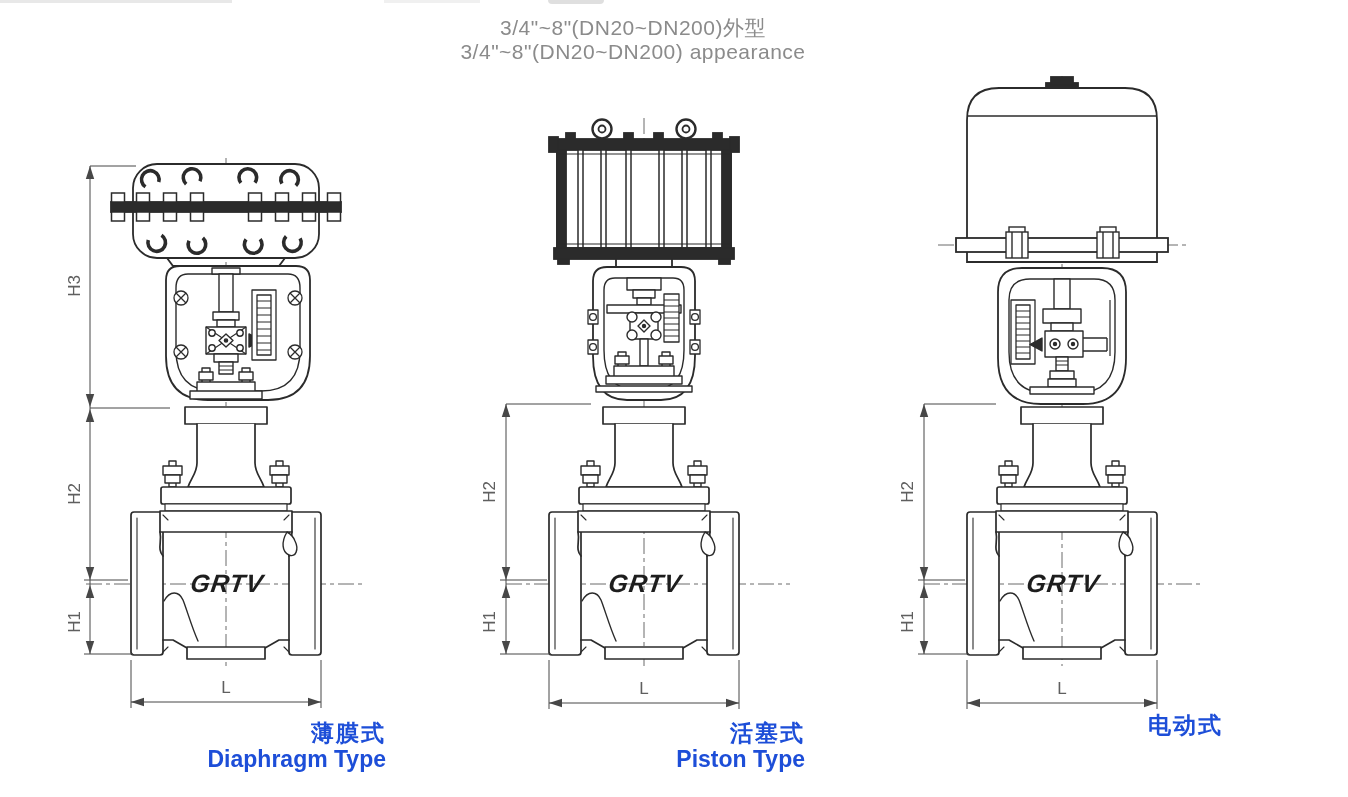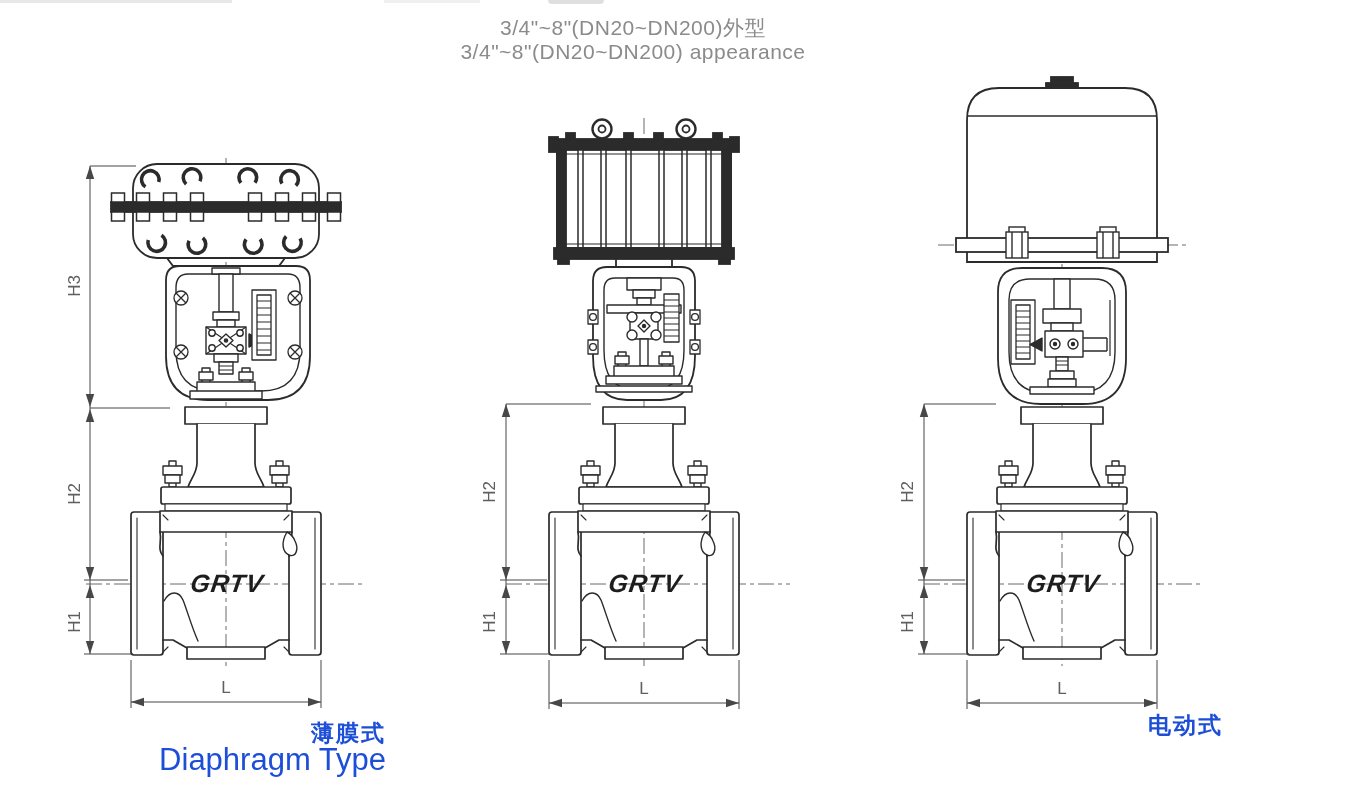--- a/index.html
+++ b/index.html
@@ -7,21 +7,21 @@
     position:relative;width:1348px;height:797px;background:#ffffff;overflow:hidden;
     font-family:"Liberation Sans","DejaVu Sans",sans-serif;
   }
   .title-block{
     position:absolute;left:428px;top:16px;width:410px;text-align:center;
     color:#8b8b8b;font-size:21px;line-height:24px;letter-spacing:0.5px;
   }
   .drawing-svg{position:absolute;left:0;top:0;}
   .fig-label{position:absolute;width:320px;text-align:right;color:#1d4ed8;}
   .fig-label .zh{font-size:23px;font-weight:bold;letter-spacing:2px;line-height:26px;}
-  .fig-label .en{font-size:31px;font-weight:normal;line-height:27px;}
+  .fig-label .en{font-size:23px;font-weight:bold;line-height:27px;}
   .fig-label-1{left:66px;top:720px;}
   .fig-label-2{left:485px;top:720px;}
   .fig-label-3{left:903px;top:712px;}
   .artifact{position:absolute;background:#b9b9b9;opacity:.32;}
   .a1{left:0;top:0;width:232px;height:3px;}
   .a2{left:384px;top:0;width:96px;height:3px;opacity:.22;}
   .a3{left:548px;top:0;width:56px;height:4px;opacity:.45;border-radius:0 0 6px 6px;}
   svg text{font-family:"Liberation Sans","DejaVu Sans",sans-serif;}
   .dimtxt{font-size:17px;fill:#5f5f5f;}
   .logotxt{font-size:25px;font-weight:bold;font-style:italic;fill:#1d1d1d;letter-spacing:1px;}
@@ -363,17 +363,21 @@
         <text class="dimtxt" stroke="none" transform="translate(913,622) rotate(-90)" text-anchor="middle">H1</text>
         <text class="dimtxt" stroke="none" x="1062" y="694" text-anchor="middle">L</text>
       </g>
     </g>
   </svg>
 
   <div class="fig-label fig-label-1">
     <div class="zh">薄膜式</div>
     <div class="en">Diaphragm Type</div>
   </div>
+  <div class="fig-label fig-label-2">
+    <div class="zh">活塞式</div>
+    <div class="en">Piston Type</div>
+  </div>
   <div class="fig-label fig-label-3">
     <div class="zh">电动式</div>
   </div>
 
 </div>
 
 </body></html>

